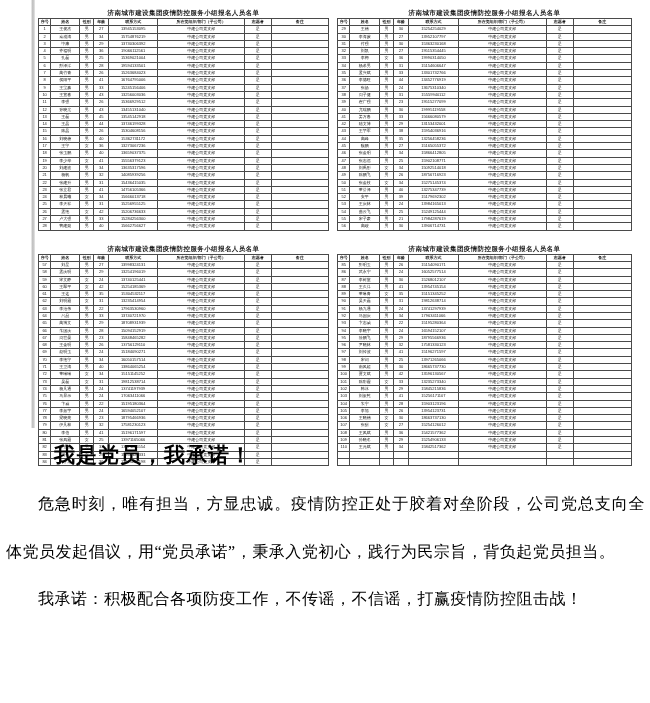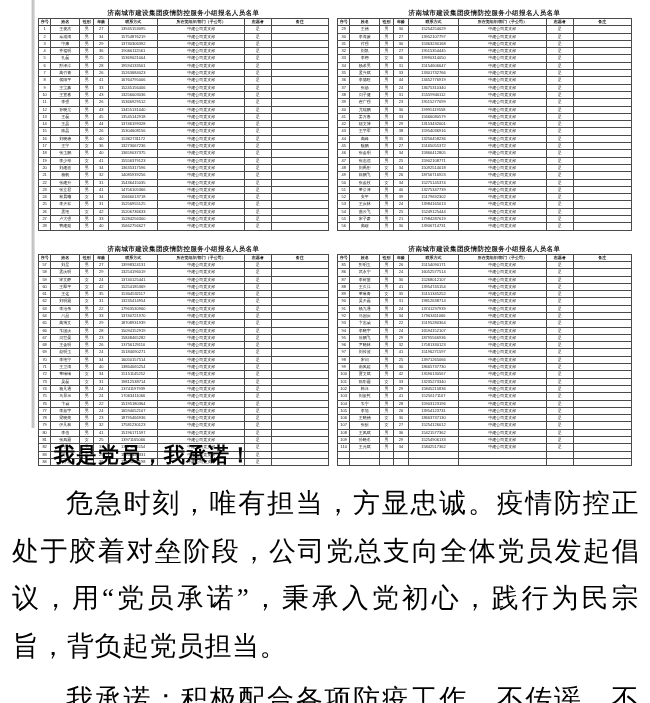--- a/index.html
+++ b/index.html
@@ -65,22 +65,22 @@
     color:#000;
   }
   .textblock h2{
     font-size:21px;
     font-weight:bold;
     margin:6px 0 12px 48px;
     line-height:26px;
     letter-spacing:1px;
   }
   .textblock p{
-    margin:6px;
-    font-size:27px;
+    margin:0;
+    font-size:16px;
     line-height:47.5px;
     text-indent:2em;
     text-align:justify;
     letter-spacing:0.5px;
   }
 </style>
 </head>
 <body>
 
 <div class="scan-edge"></div>

